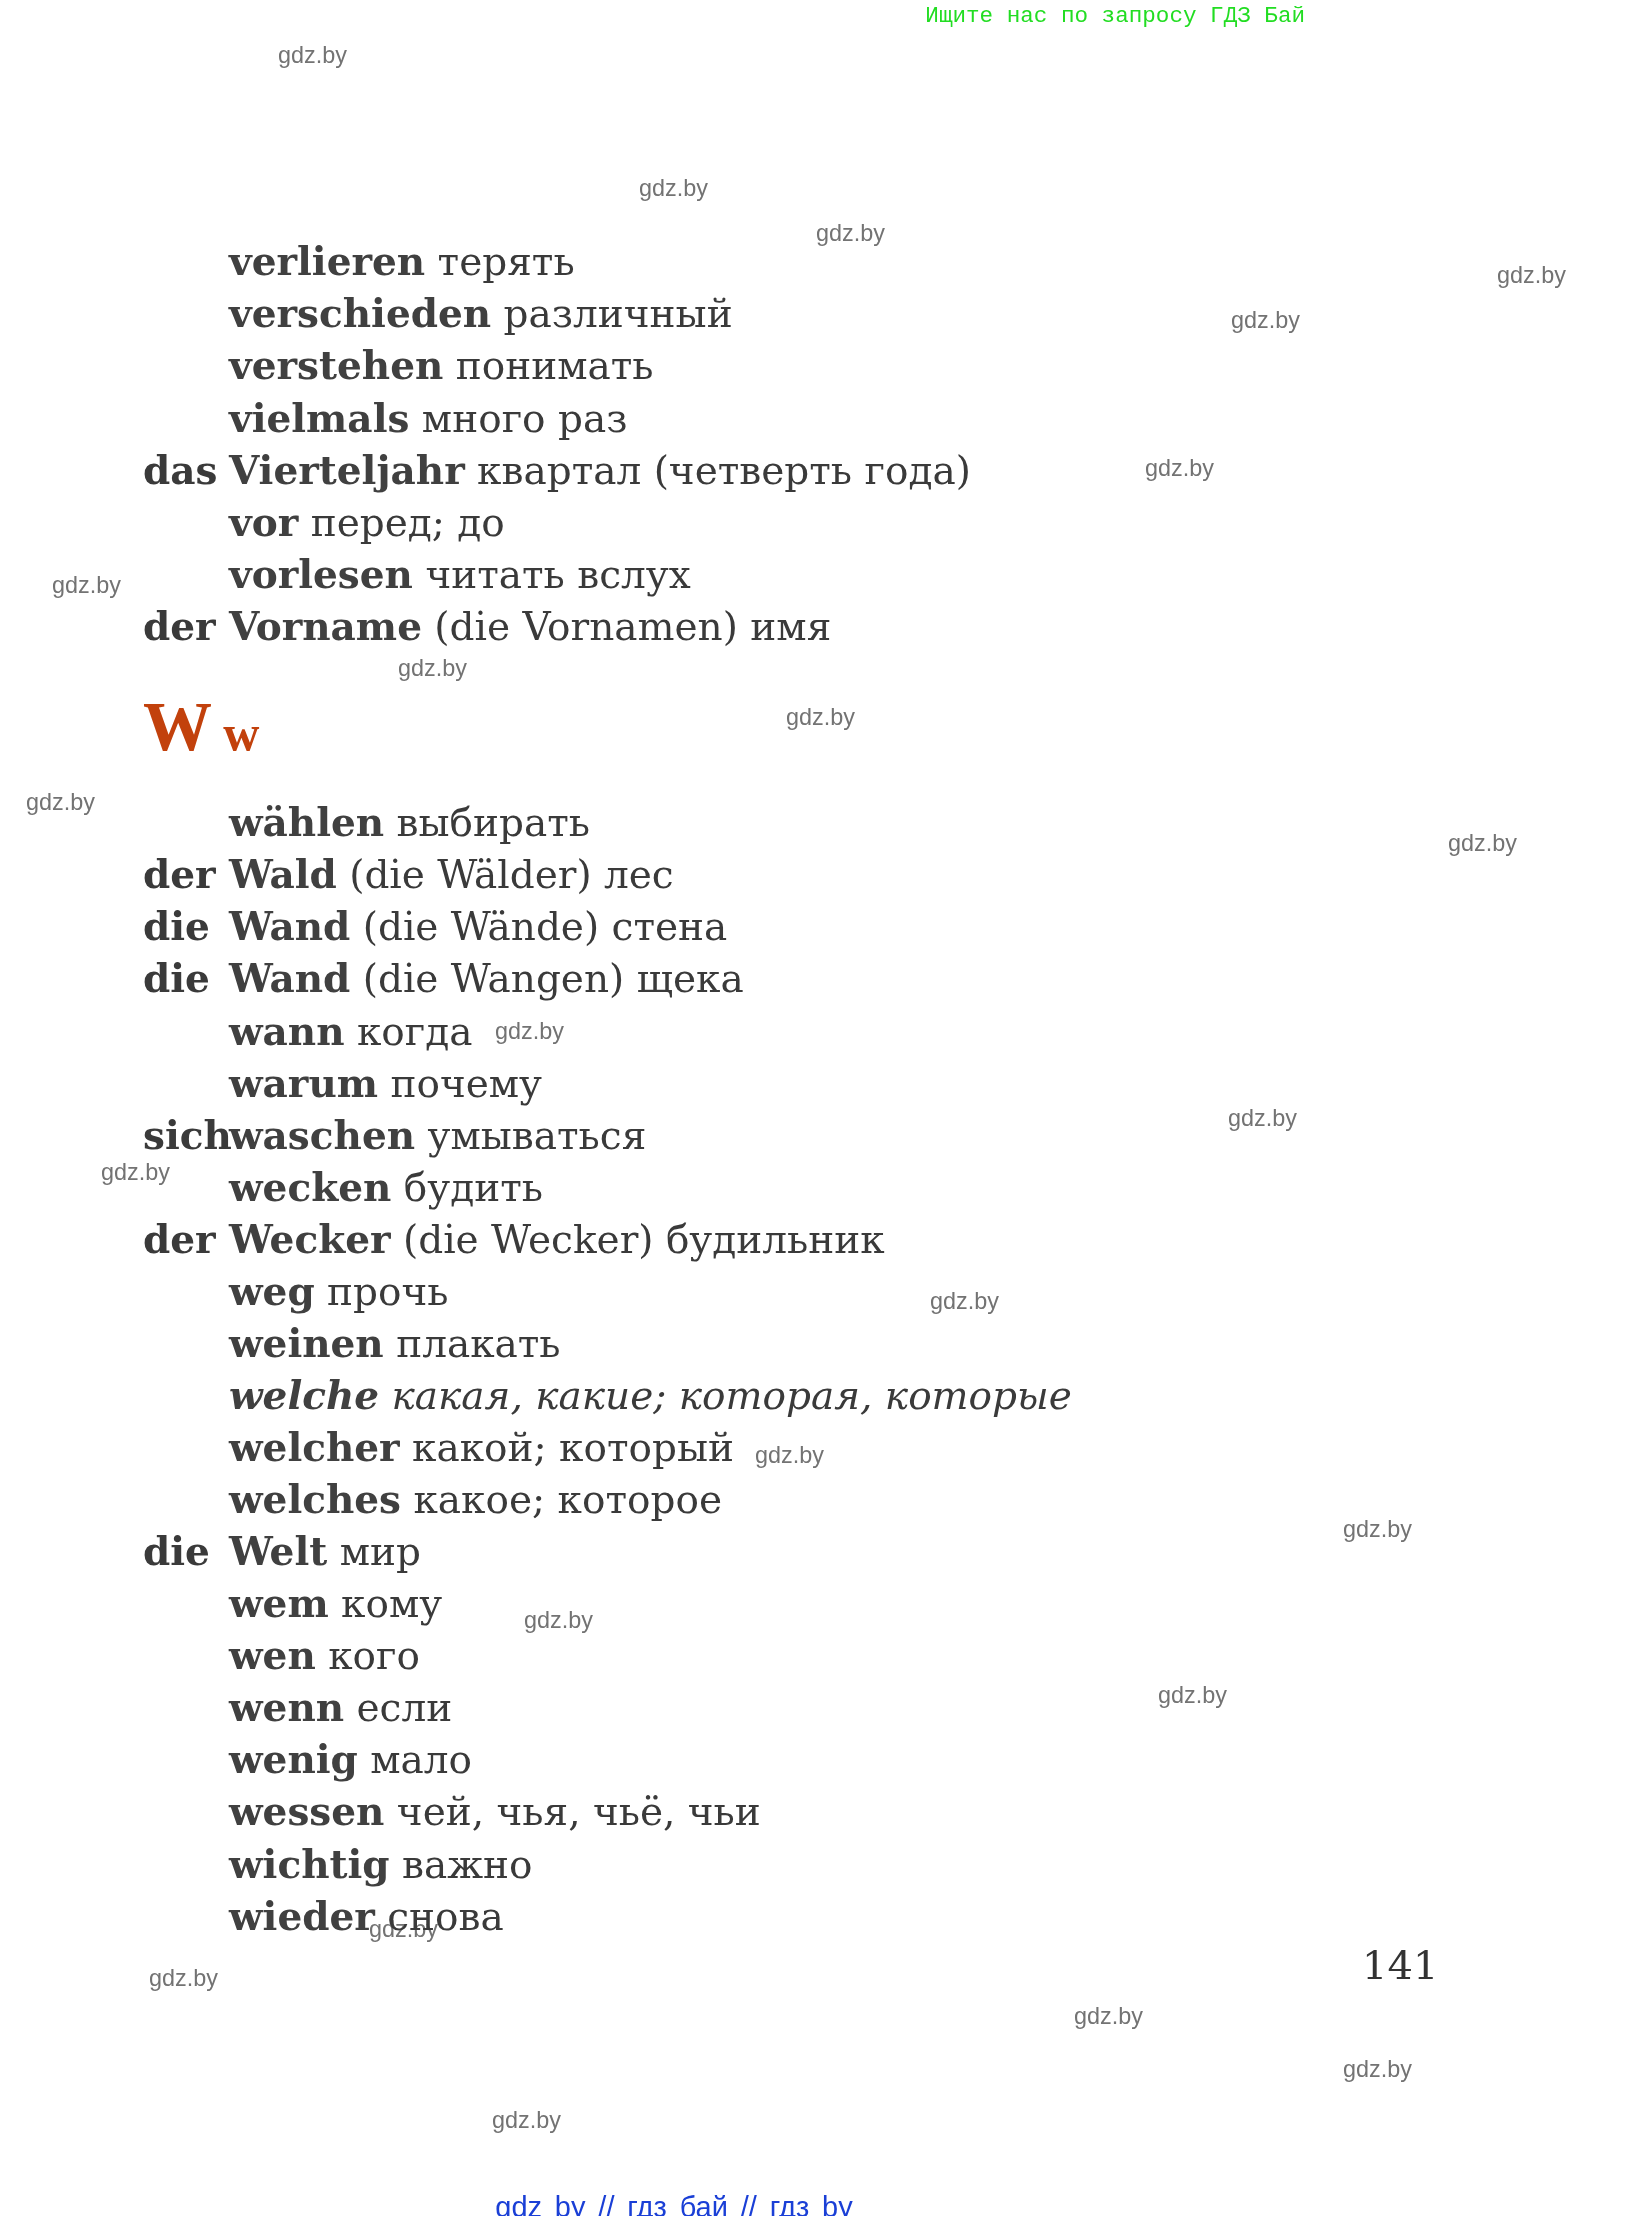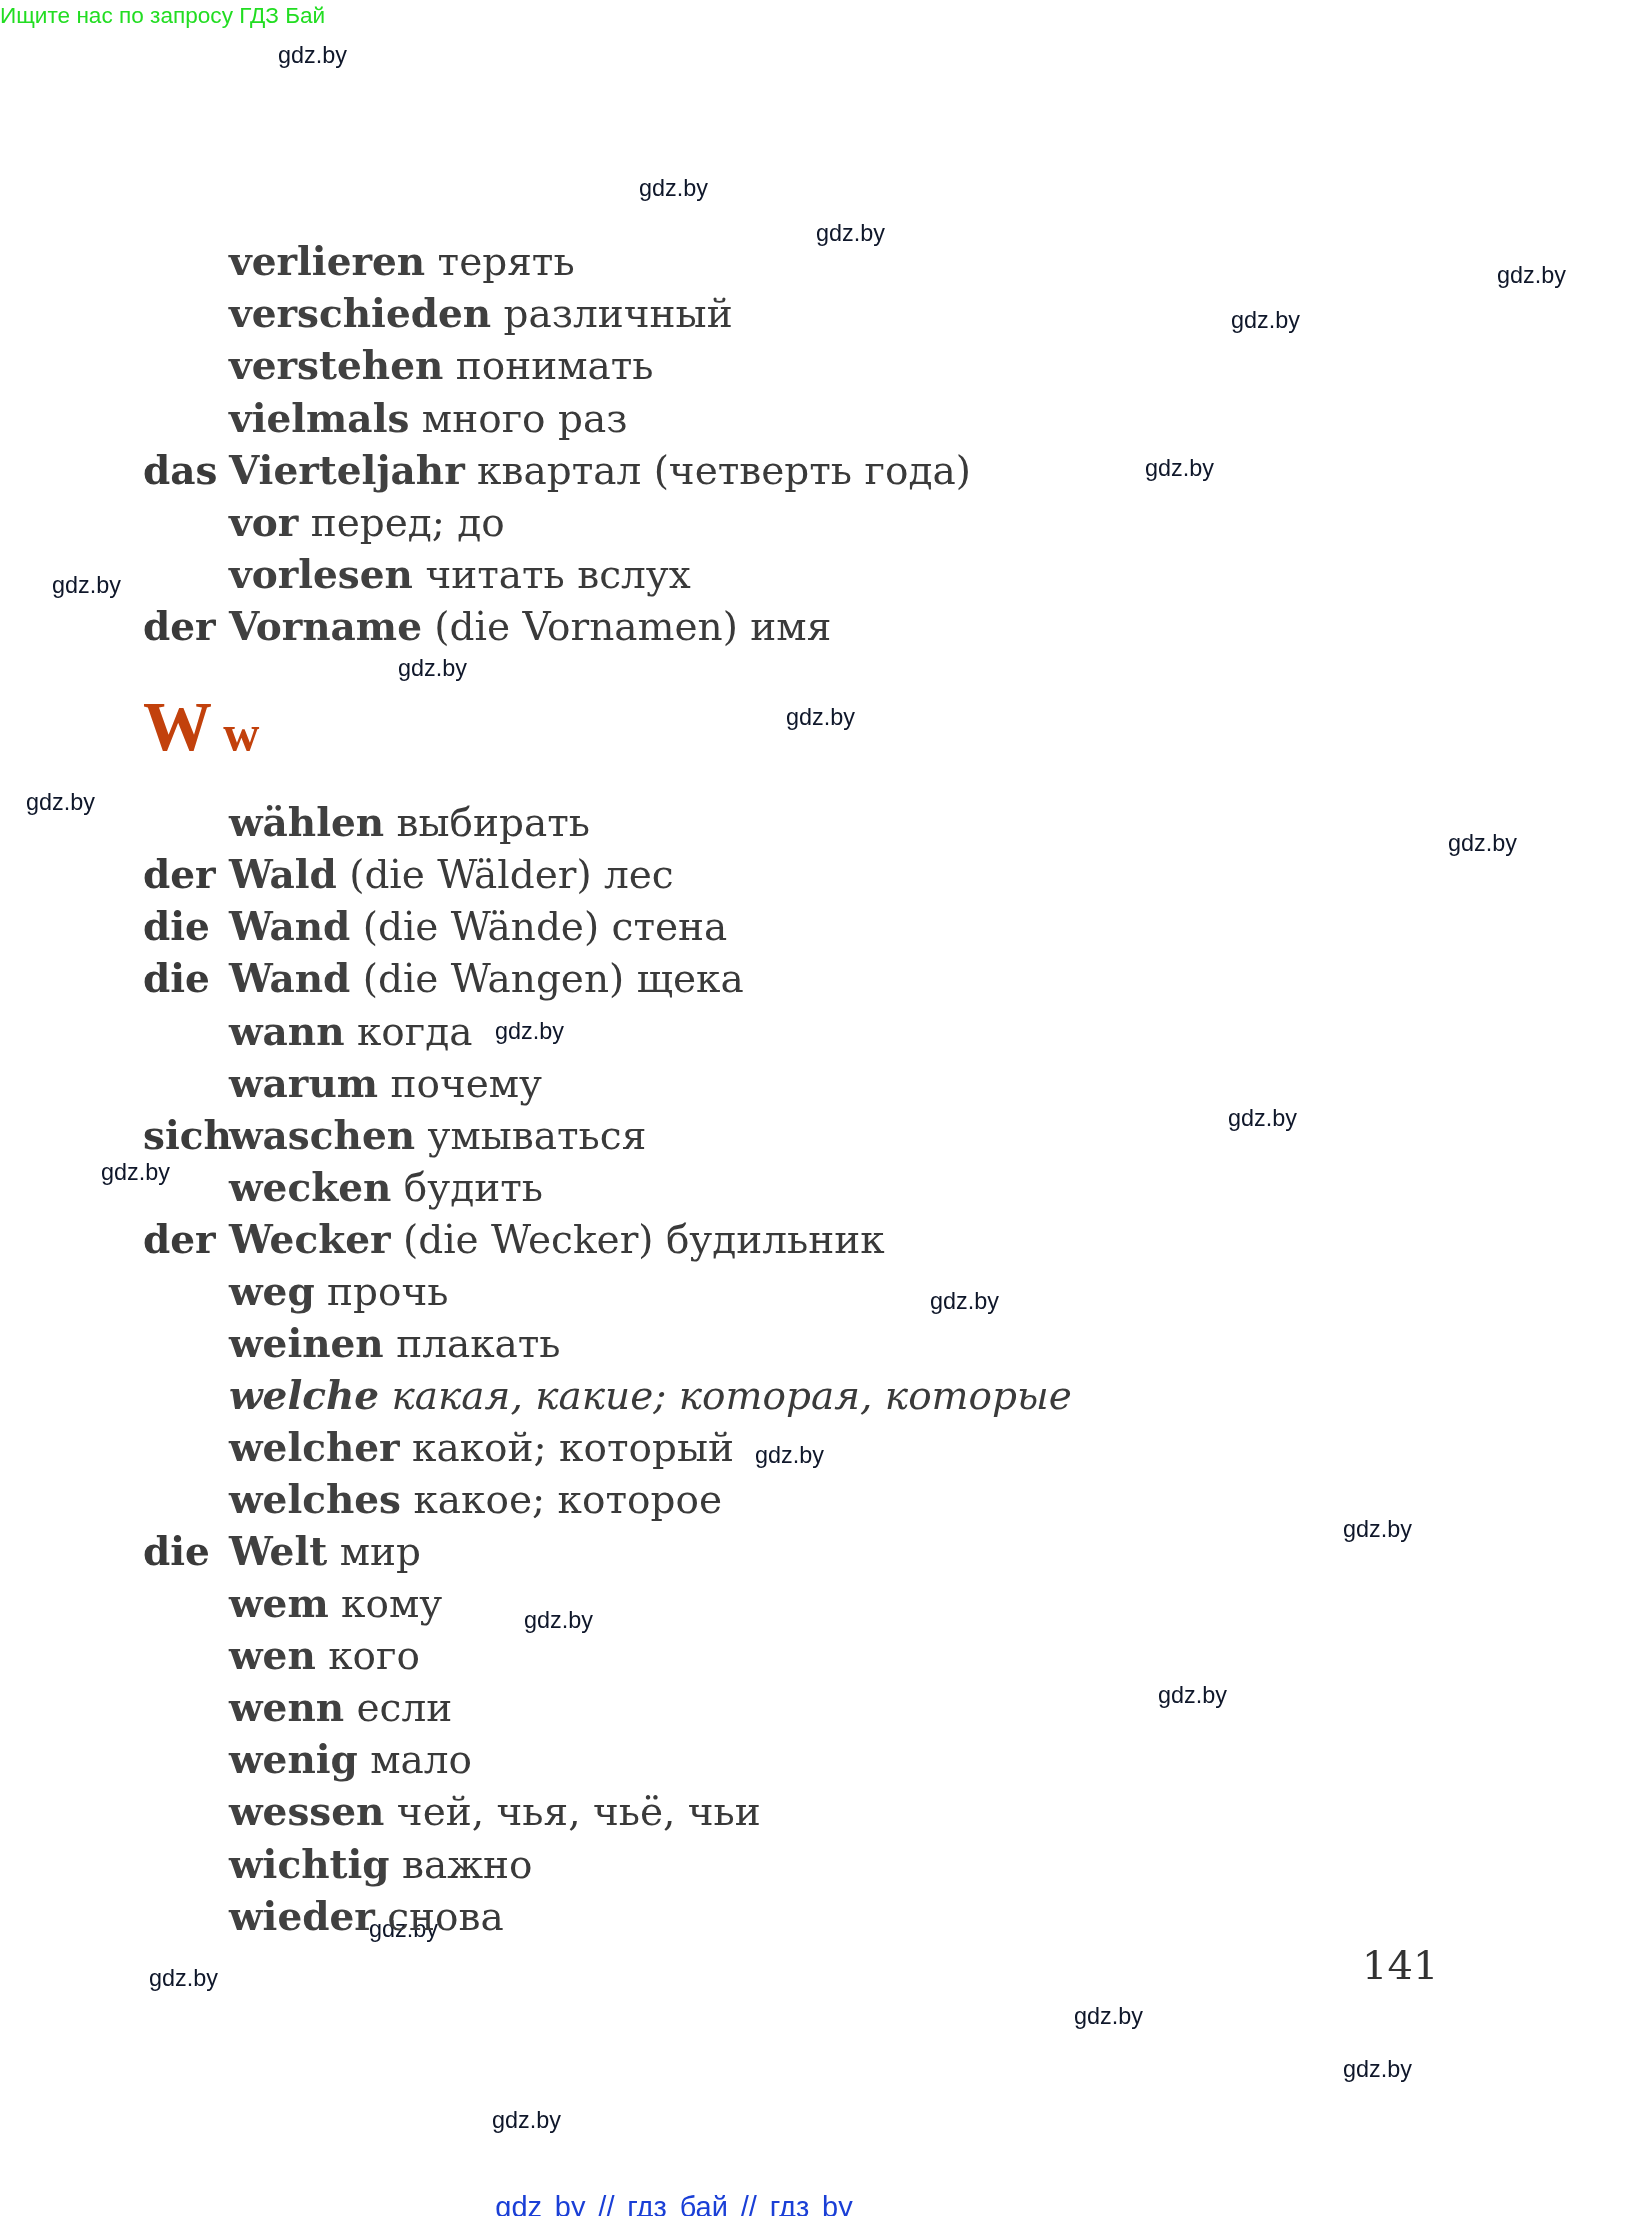--- a/index.html
+++ b/index.html
@@ -1,29 +1,29 @@
 <!DOCTYPE html>
 <html style="font-size:13px"><head>
 <meta charset="utf-8">
 <style>
   html, body { margin:0; padding:0; background:#ffffff; }
   body { width:1647px; height:2216px; position:relative; overflow:hidden; }
   .page { position:absolute; left:0; top:0; width:1647px; height:2216px; }
   .top-banner {
-    position:absolute; left:0; width:1305px; top:3.2px; text-align:left;
-    font-family:Liberation Sans, sans-serif; font-size:22.6px; color:#22dd22;
+    position:absolute; left:0; width:1305px; top:3.2px; text-align:right;
+    font-family:Liberation Mono, monospace; font-size:22.6px; color:#22dd22;
   }
   .bottom-banner {
     position:absolute; left:0; width:1348px; top:2191px; text-align:center;
     font-family:"Liberation Sans", sans-serif; font-size:29px; color:#1a3fd6;
     word-spacing:4.8px;
   }
   .wm {
     position:absolute; font-family:"Liberation Sans", sans-serif;
-    font-size:23.4px; color:#0f172a; white-space:nowrap; line-height:1;
+    font-size:23.4px; color:#737373; white-space:nowrap; line-height:1;
   }
   .entries { position:absolute; left:0; top:0; }
   .entry {
     position:absolute; left:143px; height:52px; white-space:nowrap;
     font-family:"DejaVu Serif", "Liberation Serif", serif;
     font-size:39px; line-height:52px; color:#3a3a3a;
   }
   .entry .article { display:inline-block; width:86px; font-weight:bold; }
   .entry .head { font-weight:bold; color:#404040; }
   .entry .rest { font-weight:normal;margin-top:20px; }

